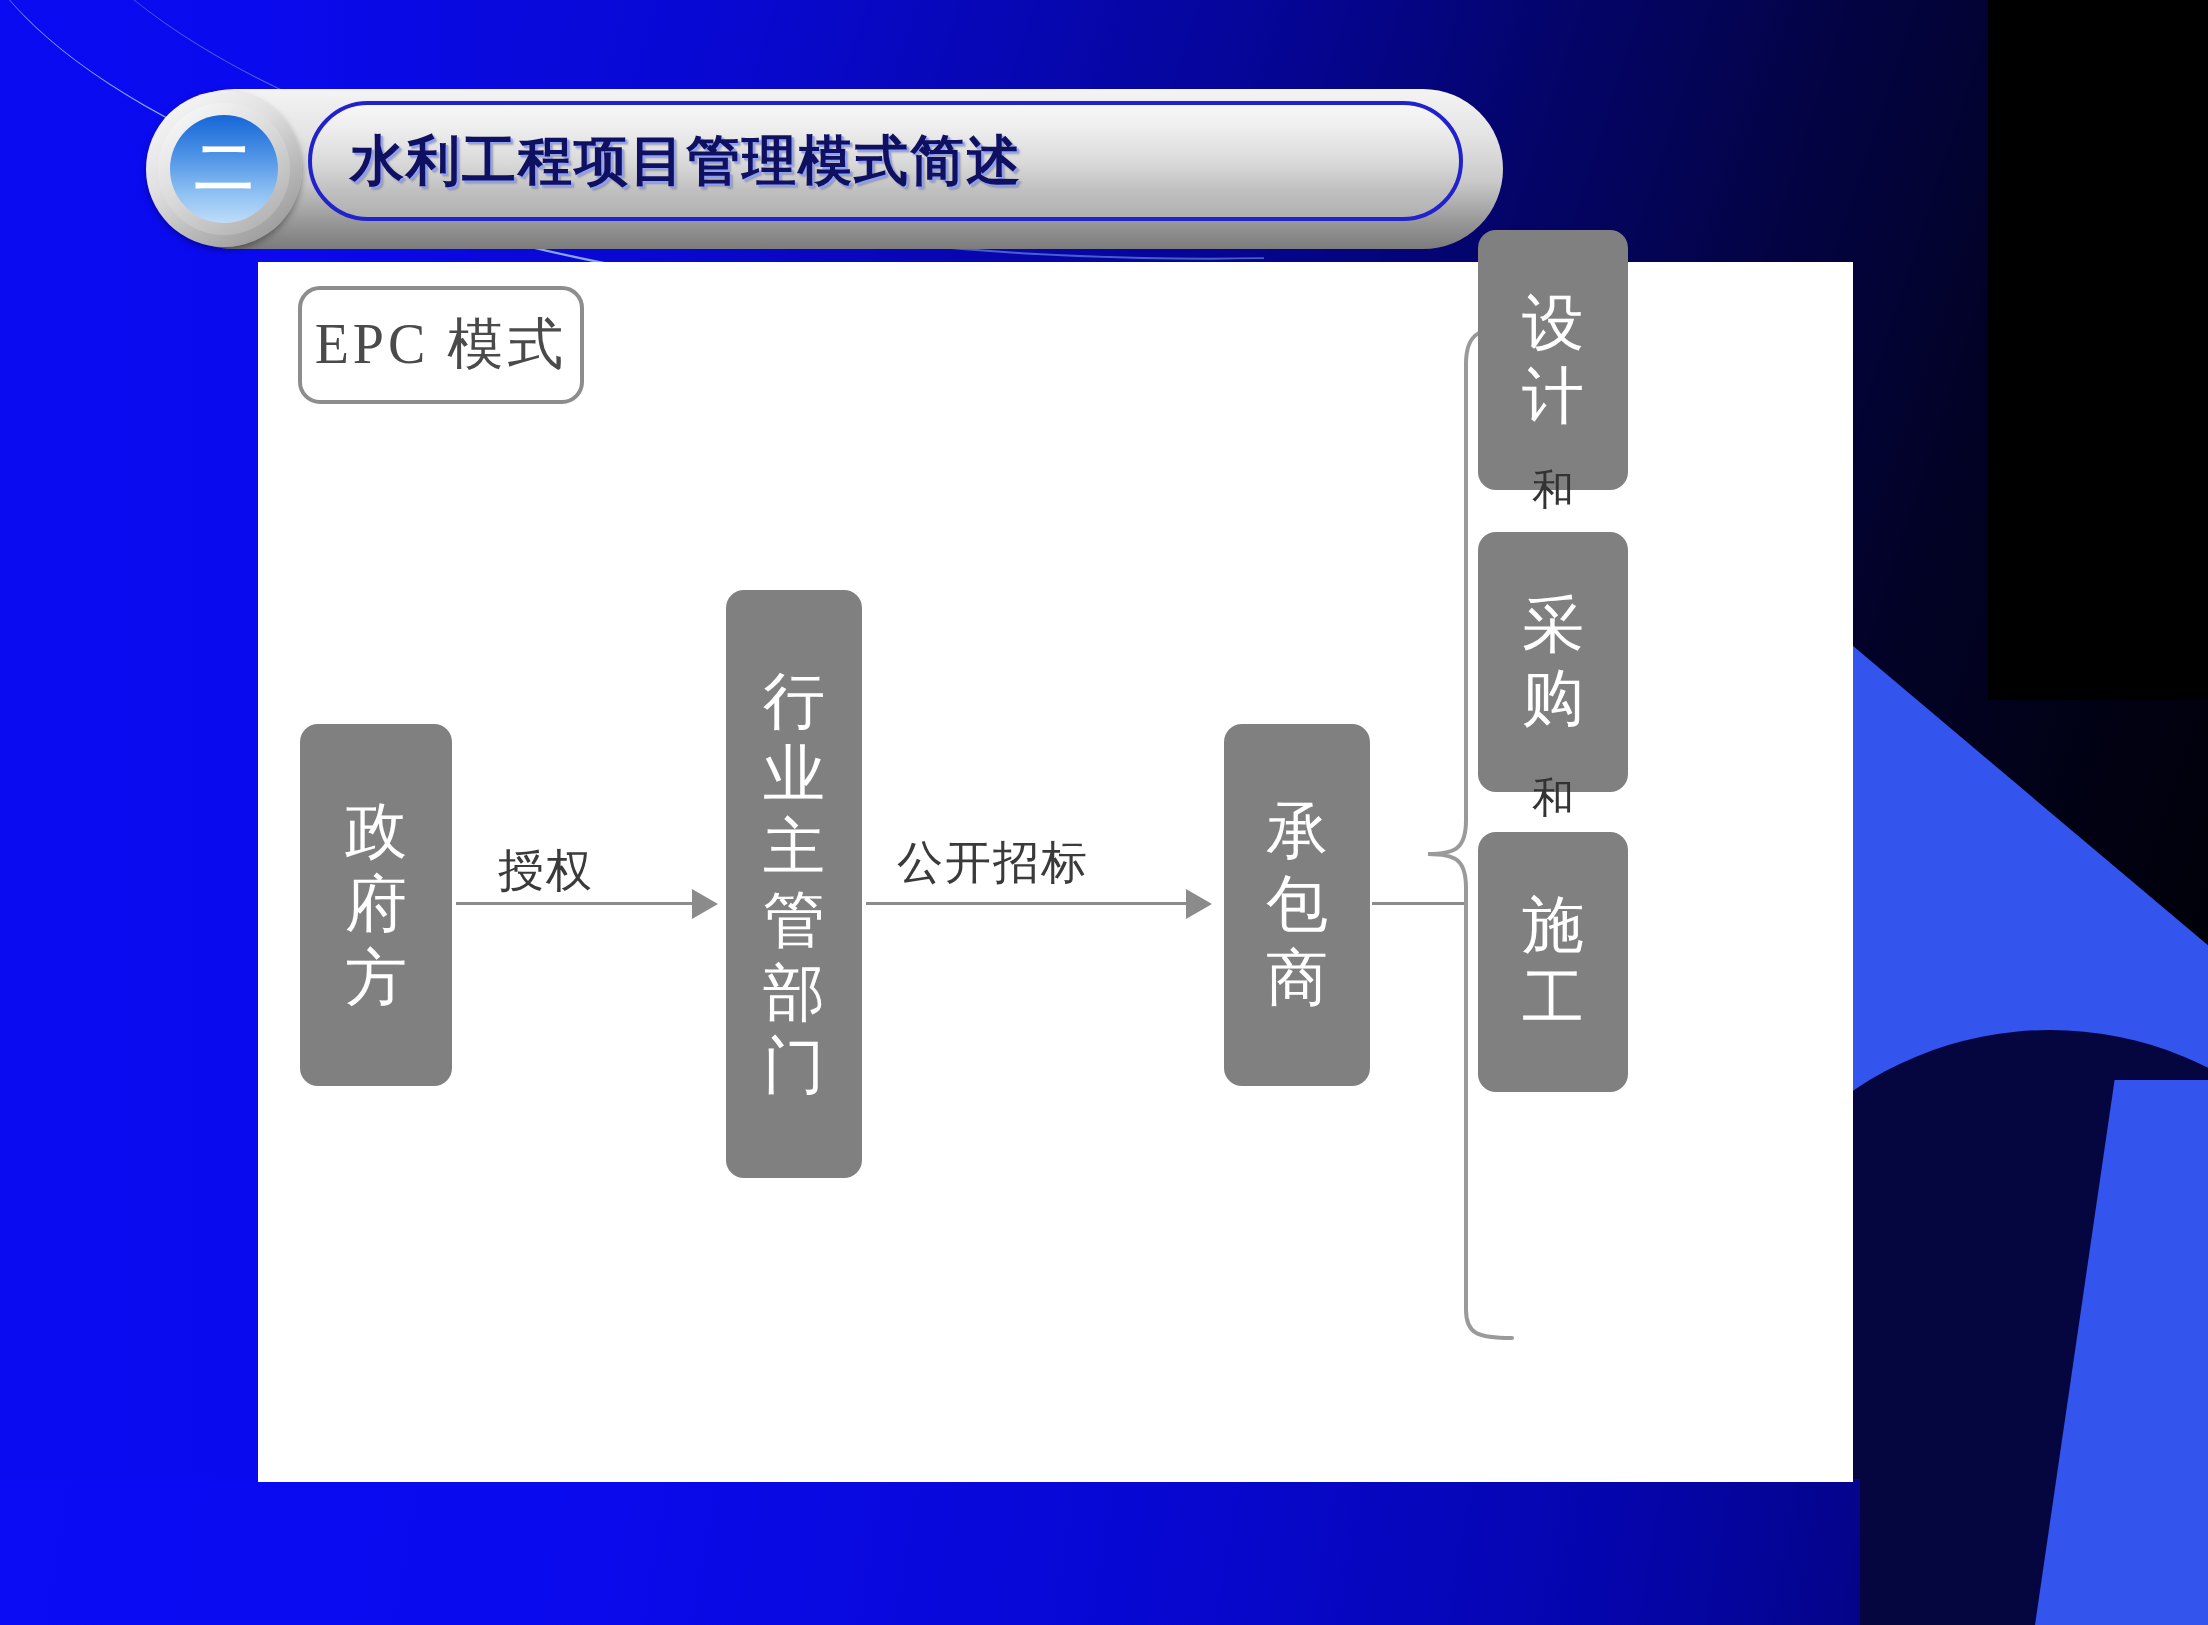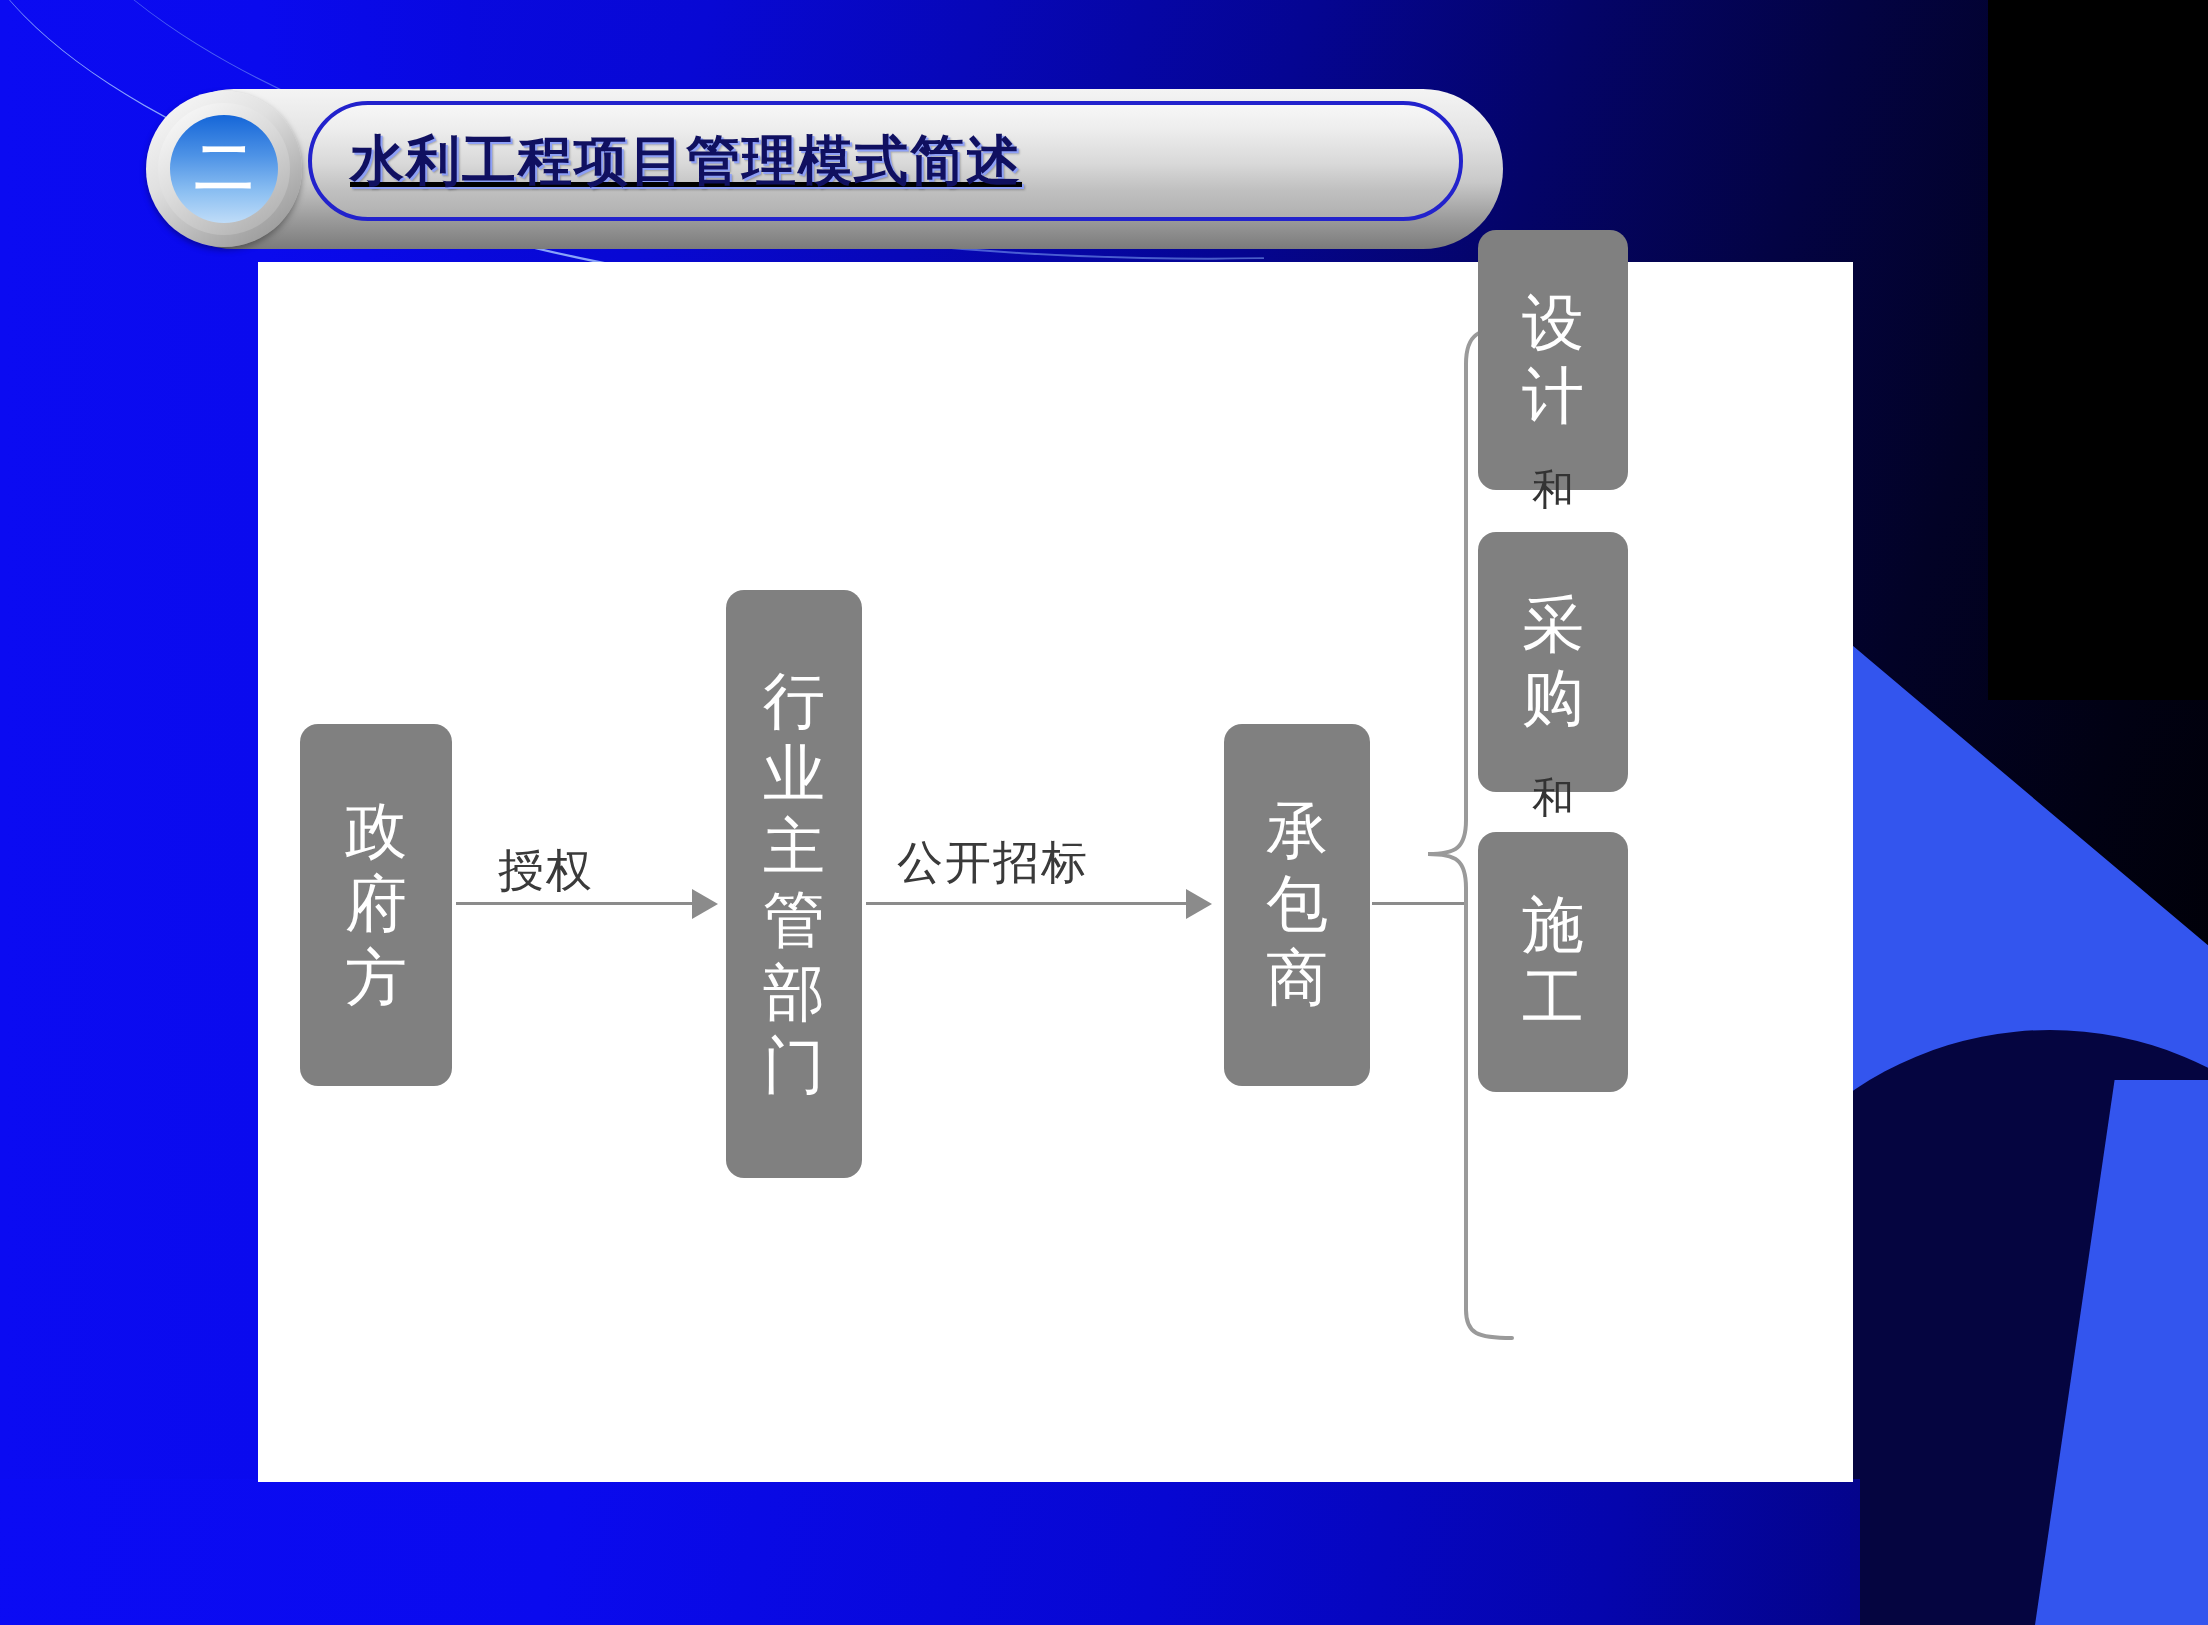--- a/index.html
+++ b/index.html
@@ -132,21 +132,20 @@
   }
   .title-pill {
     position: absolute;
     left: 180px; top: 22px;
     width: 1155px; height: 120px;
     border-radius: 62px;
     border: 4px solid #2222cc;
     background: linear-gradient(180deg,#f7f7f7 0%, #ededed 22%, #d9d9d9 52%, #c0c0c0 76%, #b0b0b0 100%);
     display: flex;
     align-items: center;
-    text-decoration: underline;
   }
   .title-text {
     margin-left: 38px;
     font-size: 54px;
     font-weight: bold;
     letter-spacing: 2px;
     color: #101060;
     text-shadow: 2px 2px 0 rgba(140,160,255,0.9), 3px 3px 2px rgba(0,0,0,0.25);
     white-space: nowrap;
   }
@@ -308,20 +307,21 @@
     </div>
     <div class="title-badge">
       <div class="title-badge-ring">
         <div class="title-badge-inner">二</div>
       </div>
     </div>
   </div>
 
   <div id="panel">
 
+    <div class="epc-chip">EPC 模式</div>
 
     <div class="pbox" id="box-gov">
       <span>政</span>
       <span>府</span>
       <span>方</span>
     </div>
 
     <div class="arrow-line" id="arrow1-line"></div>
     <div class="arrow-head" id="arrow1-head"></div>
     <div class="arrow-label" id="arrow1-label">授权</div>

